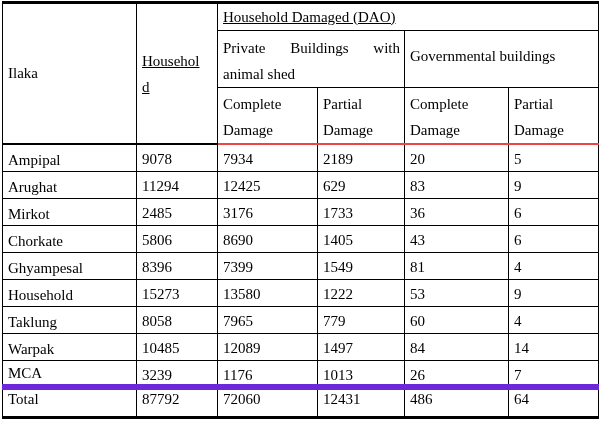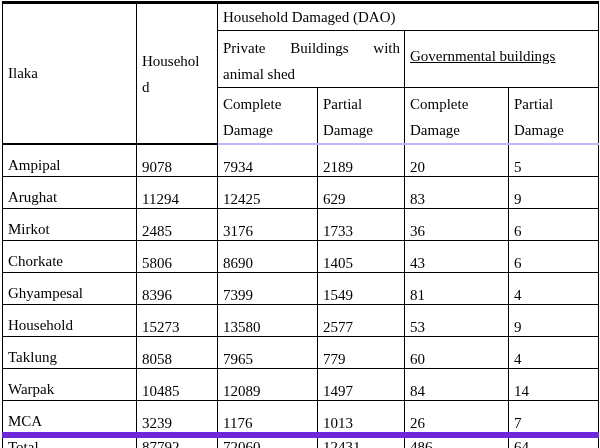--- a/index.html
+++ b/index.html
@@ -33,46 +33,45 @@
     overflow: hidden;
     white-space: nowrap;
   }
   tr.hrow-1 { height: 28px; }
   tr.hrow-2 { height: 56px; }
   tr.hrow-3 { height: 50px; }
   th.span-head {
     vertical-align: middle;
     border-bottom: 2px solid #000;
   }
-  th.damaged-group { vertical-align: middle; }
+  th.damaged-group { vertical-align: middle; text-decoration: underline; }
   th.group-private {
     vertical-align: top;
     padding-top: 4px;
     line-height: 26px;
   }
   th.group-private .justify-line {
     text-align: justify;
     text-align-last: justify;
   }
   th.group-gov {
     vertical-align: middle;
     padding-bottom: 6px;
-    text-decoration: underline;
   }
   tr.hrow-3 th {
     vertical-align: top;
     padding-top: 3px;
     line-height: 26px;
-    border-bottom: 2px solid #c4b5fd;
-  }
-  .two-line { line-height: 26px; }
+    border-bottom: 2px solid #ef4444;
+  }
+  .two-line { line-height: 26px; text-decoration: underline; }
   tr.data-row { height: 27px; }
   tr.data-row td.num-cell {
     vertical-align: top;
-    padding-top: 14px;
+    padding-top: 6px;
   }
   tr.data-row td.name-cell {
     vertical-align: bottom;
     padding-bottom: 2px;
     margin-left: 12px;
   }
   tr.total-row { height: 30px; }
   tr.total-row td {
     vertical-align: top;
     padding-top: 1px;
@@ -171,21 +170,21 @@
       <td class="num-cell">8396</td>
       <td class="num-cell">7399</td>
       <td class="num-cell">1549</td>
       <td class="num-cell">81</td>
       <td class="num-cell">4</td>
     </tr>
     <tr class="data-row">
       <td class="name-cell">Household</td>
       <td class="num-cell">15273</td>
       <td class="num-cell">13580</td>
-      <td class="num-cell">2577</td>
+      <td class="num-cell">1222</td>
       <td class="num-cell">53</td>
       <td class="num-cell">9</td>
     </tr>
     <tr class="data-row">
       <td class="name-cell">Taklung</td>
       <td class="num-cell">8058</td>
       <td class="num-cell">7965</td>
       <td class="num-cell">779</td>
       <td class="num-cell">60</td>
       <td class="num-cell">4</td>

